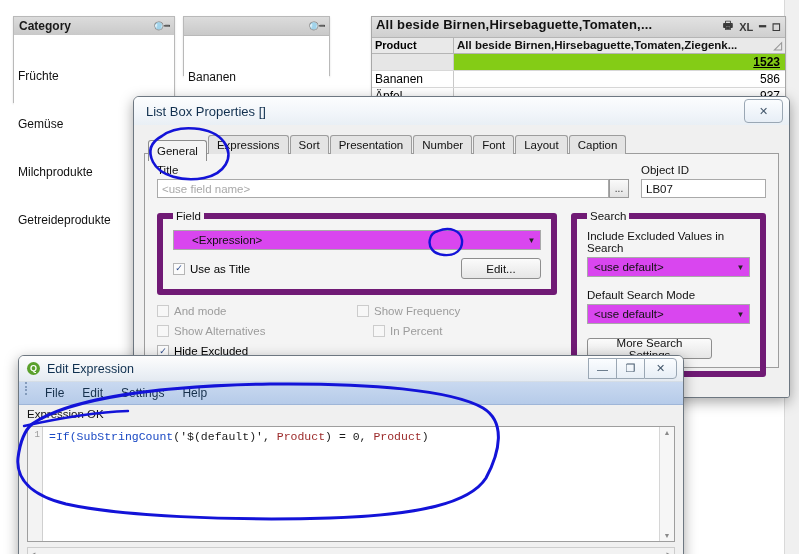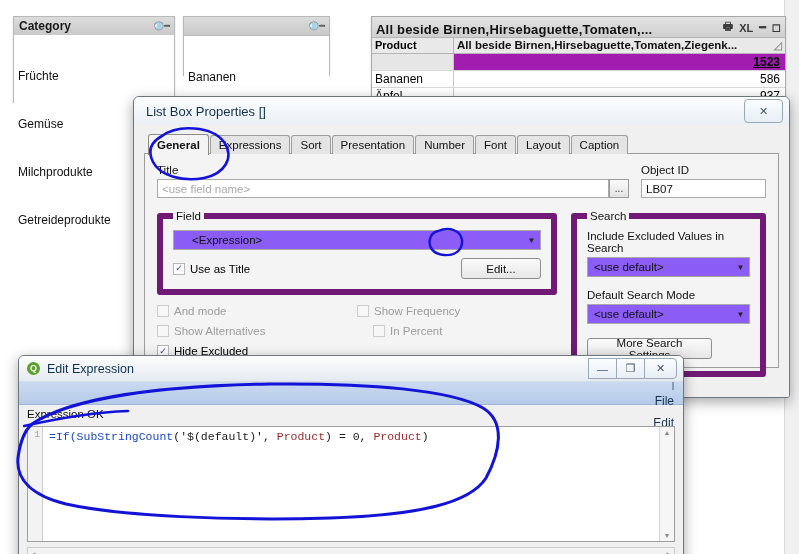--- a/index.html
+++ b/index.html
@@ -23,32 +23,32 @@
   .qv-row{height:16px;line-height:16px;padding:0 4px;font-size:12px;color:#111;white-space:nowrap;margin-top:32px;}
 
   #lb-category{left:13px;top:16px;width:160px;height:85px;}
   #lb-products{left:183px;top:16px;width:145px;height:58px;}
   #lb-products .qv-rows{border-top:1px solid #b9b9b9;}
 
   
   #qv-table{position:absolute;left:371px;top:16px;width:413px;height:87px;
             background:#fff;border:1px solid #a8a8a8;box-shadow:0 1px 2px rgba(0,0,0,.12);overflow:hidden;}
   #qv-table .tbl-caption{height:20px;background:linear-gradient(#e2e2e2,#cfcfcf);
-            display:flex;align-items:flex-end;padding:0 4px;font-weight:bold;font-size:13px;color:#111;}
+            display:flex;align-items:flex-start;padding:0 4px;font-weight:bold;font-size:13px;color:#111;}
   #qv-table .tbl-caption .ttl{flex:1;white-space:nowrap;overflow:hidden;letter-spacing:.2px;}
   #qv-table .cap-icons{display:flex;align-items:center;gap:6px;color:#3a3a3a;font-size:11px;}
   .tbl-hdr{display:flex;height:15px;background:#e9e9e9;border-top:1px solid #b5b5b5;border-bottom:1px solid #b5b5b5;}
   .tbl-hdr .c1{width:75px;font-weight:bold;font-size:11px;padding:0 3px;line-height:15px;border-right:1px solid #b5b5b5;white-space:nowrap;}
   .tbl-hdr .c2{flex:1;font-weight:bold;font-size:11px;padding:0 3px;line-height:15px;white-space:nowrap;overflow:hidden;display:flex;}
   .tbl-hdr .c2 .lbl{flex:1;}
   .tbl-hdr .c2 .sortmark{color:#999;}
   .tbl-row{display:flex;height:16px;border-bottom:1px solid #d8d8d8;}
   .tbl-row .c1{width:75px;padding:0 3px;line-height:16px;font-size:12px;border-right:1px solid #c9c9c9;white-space:nowrap;overflow:hidden;}
   .tbl-row .c2{flex:1;padding:0 5px;line-height:16px;font-size:12px;text-align:right;}
-  .tbl-row.total{background:#a21caf;font-weight:bold;text-decoration:underline;}
+  .tbl-row.total{background:#84cc16;font-weight:bold;text-decoration:underline;}
   .tbl-row.total .c1{background:#e6e6e6;border-right:1px solid #c9c9c9;}
 
   
   .win{position:absolute;border:1px solid #6d7781;border-radius:6px 6px 3px 3px;
        background:#f0f0f0;box-shadow:0 4px 14px rgba(0,0,0,.35);overflow:hidden;}
   .win-title{height:30px;background:linear-gradient(#fdfdfd,#eef2f6 60%,#e4eaf1);
              display:flex;align-items:center;padding:0 6px 0 12px;border-bottom:1px solid #cfd6dd;}
   .win-title .wt{flex:1;font-size:13px;color:#11304f;white-space:nowrap;}
   .win-btns{display:flex;gap:0px;}
   .wbtn{width:27px;height:19px;border:1px solid #9aa7b4;background:linear-gradient(#fbfdff,#e7eef6);
@@ -58,36 +58,36 @@
   .wbtn.only{border-radius:4px;width:37px;height:22px;}
 
   
   #dlg-listbox{left:133px;top:96px;width:655px;height:300px;}
   #dlg-listbox .win-title{height:28px;background:linear-gradient(#fcfdfe,#f2f6fa 55%,#e9eff5);}
   #dlg-lb-body{position:absolute;left:0;top:28px;right:0;bottom:0;background:#f0f0f0;padding:8px 10px 0 10px;box-sizing:border-box;}
 
   .tabstrip{display:flex;align-items:flex-end;height:21px;position:relative;z-index:2;margin-left:4px;}
   .tab{height:18px;line-height:18px;padding:0 8px;font-size:11.5px;color:#111;
        background:#e4e4e4;border:1px solid #9d9d9d;border-bottom:none;border-radius:3px 3px 0 0;margin-right:1px;}
-  .tab.active{height:20px;line-height:20px;background:#f4f4f4;border-color:#8c8c8c;position:relative;top:1px;font-weight:bold;text-align:right;}
+  .tab.active{height:20px;line-height:20px;background:#f4f4f4;border-color:#8c8c8c;position:relative;top:7px;font-weight:normal;text-align:right;}
 
   .tabpanel{position:relative;margin-top:-1px;border:1px solid #9d9d9d;background:#f4f4f4;height:215px;
             box-sizing:border-box;padding:10px 12px;}
 
   .lbl{font-size:11.5px;color:#111;}
   .txtinput{height:19px;background:#fff;border:1px solid #a9a9a9;box-sizing:border-box;
             display:flex;align-items:center;padding:0 4px;font-size:11.5px;color:#111;}
   .txtinput.ph{color:#a9a9a9;}
   .ellipsis-btn{width:18px;height:17px;border:1px solid #9a9a9a;background:linear-gradient(#fafafa,#e3e3e3);
                 display:flex;align-items:center;justify-content:center;font-size:10px;color:#333;}
 
   fieldset.group{border:6px solid #701a75;border-radius:3px;margin:0;padding:8px 10px 10px 10px;background:transparent;}
   fieldset.group > legend{font-size:11.5px;color:#111;padding:0 3px;}
 
-  .combo{height:20px;background:#8b5cf6;border:1px solid #a9a9a9;box-sizing:border-box;
+  .combo{height:20px;background:#d946ef;border:1px solid #a9a9a9;box-sizing:border-box;
          display:flex;align-items:center;padding:0 0 0 6px;font-size:11.5px;color:#111;position:relative;}
   .combo .cval{flex:1;white-space:nowrap;overflow:hidden;}
   .combo .arrow{width:17px;height:18px;display:flex;align-items:center;justify-content:center;
                 font-size:8px;color:#222;}
 
   .btn{height:21px;min-width:76px;border:1px solid #8e8e8e;border-radius:3px;
        background:linear-gradient(#fbfbfb,#e6e6e6);display:inline-flex;align-items:center;justify-content:center;
        font-size:11.5px;color:#111;padding:0 8px;box-sizing:border-box;text-align:center;}
 
   .chk{display:flex;align-items:center;gap:5px;font-size:11.5px;}
@@ -96,22 +96,22 @@
   .chk.disabled{color:#9c9c9c;}
   .chk.disabled .chkbox{border-color:#cccccc;background:#f7f7f7;}
 
   
   #dlg-expr{left:18px;top:355px;width:664px;height:210px;}
   #dlg-expr .win-title{height:25px;padding-left:8px;}
   #dlg-expr .win-title .wt{display:flex;align-items:center;gap:7px;font-size:12.5px;color:#0f3050;}
   .qlogo{width:13px;height:13px;border-radius:50%;background:#5aa02c;color:#fff;font-size:9px;font-weight:bold;
          display:flex;align-items:center;justify-content:center;line-height:1;}
   #expr-body{position:absolute;left:0;top:25px;right:0;bottom:0;background:#f0f0f0;border-top:1px solid #d5dde5;}
-  .menubar{height:22px;background:linear-gradient(#c9d9f0,#b6cbe9);display:flex;align-items:flex-end;
-           padding-left:6px;border-bottom:1px solid #9fb6d8;flex-direction:column;}
+  .menubar{height:22px;background:linear-gradient(#c9d9f0,#b6cbe9);display:flex;align-items:flex-start;
+           padding-left:6px;border-bottom:1px solid #9fb6d8;}
   .grip{width:6px;height:13px;display:flex;flex-direction:column;justify-content:space-between;margin-right:5px;}
   .grip i{display:block;width:2px;height:2px;background:#6f88ab;border-radius:50%;}
   .menuitem{font-size:12px;color:#16304c;padding:0 9px;line-height:22px;}
   .statusline{height:17px;background:#f0f0f0;display:flex;align-items:center;padding-left:8px;
               font-size:11.5px;color:#111;}
   .editor-wrap{position:absolute;left:8px;right:8px;top:44px;bottom:24px;background:#fff;border:1px solid #9e9e9e;display:flex;}
   .gutter{width:15px;background:#f3f3f3;border-right:1px solid #cfcfcf;text-align:right;padding:3px 2px 0 0;
           box-sizing:border-box;font-family:"Liberation Mono", monospace;font-size:9px;color:#9a9a9a;}
   .codearea{flex:1;padding:3px 0 0 6px;font-family:"Liberation Mono", monospace;font-size:11.5px;
             white-space:pre;overflow:hidden;}

